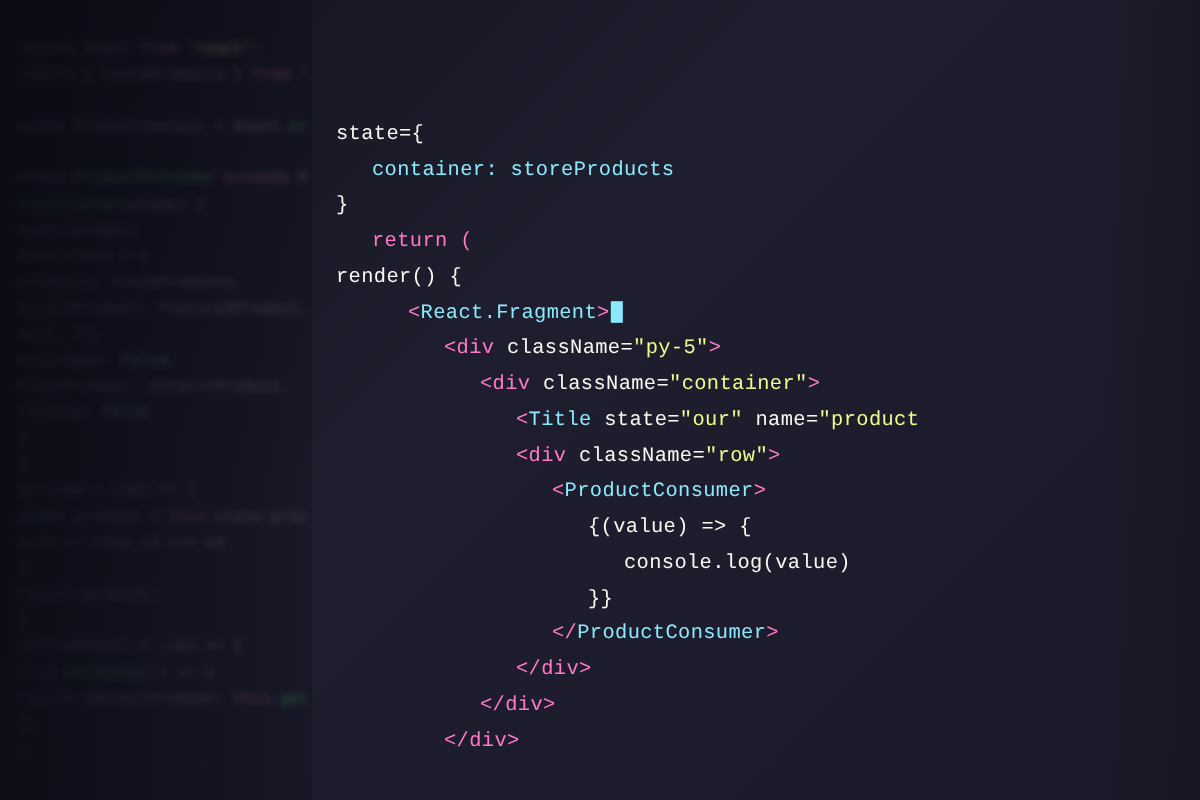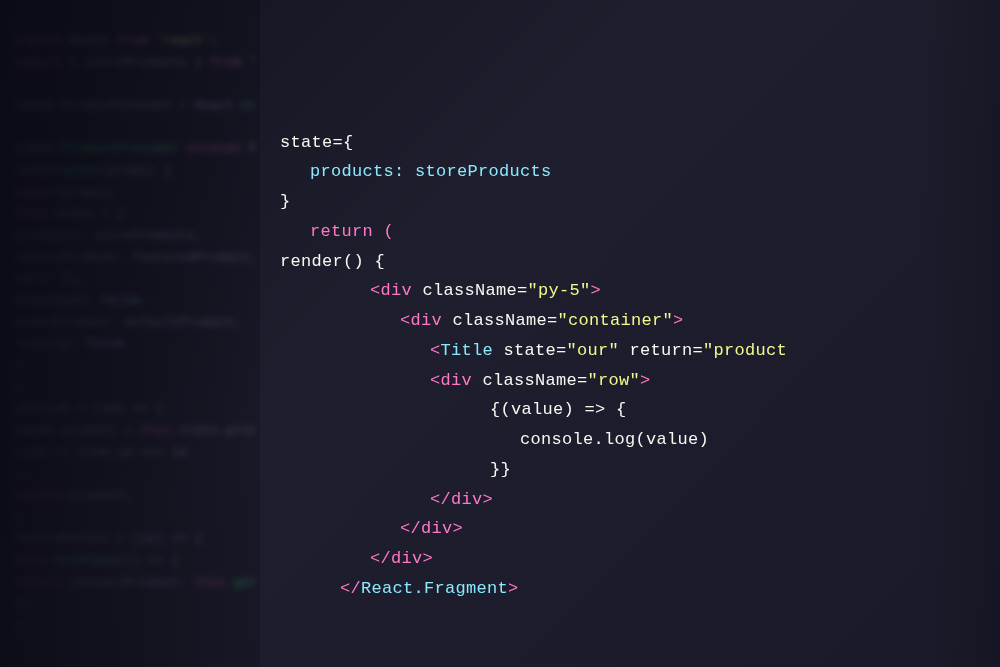--- a/index.html
+++ b/index.html
@@ -161,96 +161,106 @@
   <div class="left-overlay"></div>
 
   <div class="code-main">
     <div class="code-block">
 
       <div class="code-line">
         <span class="c-white" style="padding-left:0px">state={</span>
       </div>
 
       <div class="code-line">
-        <span class="c-cyan" style="padding-left:30px">products: storeProducts</span>
+        <span class="c-cyan" style="padding-left:30px">container: storeProducts</span>
       </div>
 
       <div class="code-line">
         <span class="c-white" style="padding-left:0px">}</span>
       </div>
 
       <div class="code-line">
         <span style="padding-left:30px; display:inline-block;" class="c-pink">return (</span>
       </div>
 
       <div class="code-line">
         <span class="c-white" style="padding-left:0px">render() {</span>
       </div>
 
+      <div class="code-line">
+        <span style="padding-left:60px; display:inline-block;">
+          <span class="c-pink">&lt;</span><span class="c-cyan">React.Fragment</span><span class="c-pink">&gt;</span><span class="cursor"></span>
+        </span>
+      </div>
 
       <div class="code-line">
         <span style="padding-left:90px; display:inline-block;">
           <span class="c-pink">&lt;div</span><span class="c-white"> className=</span><span class="c-yellow">"py-5"</span><span class="c-pink">&gt;</span>
         </span>
       </div>
 
       <div class="code-line">
         <span style="padding-left:120px; display:inline-block;">
           <span class="c-pink">&lt;div</span><span class="c-white"> className=</span><span class="c-yellow">"container"</span><span class="c-pink">&gt;</span>
         </span>
       </div>
 
       <div class="code-line">
         <span style="padding-left:150px; display:inline-block;">
-          <span class="c-pink">&lt;</span><span class="c-cyan">Title</span><span class="c-white"> state=</span><span class="c-yellow">"our"</span><span class="c-white"> return=</span><span class="c-yellow">"product</span>
+          <span class="c-pink">&lt;</span><span class="c-cyan">Title</span><span class="c-white"> state=</span><span class="c-yellow">"our"</span><span class="c-white"> name=</span><span class="c-yellow">"product</span>
         </span>
       </div>
 
       <div class="code-line">
         <span style="padding-left:150px; display:inline-block;">
           <span class="c-pink">&lt;div</span><span class="c-white"> className=</span><span class="c-yellow">"row"</span><span class="c-pink">&gt;</span>
         </span>
       </div>
 
+      <div class="code-line">
+        <span style="padding-left:180px; display:inline-block;">
+          <span class="c-pink">&lt;</span><span class="c-cyan">ProductConsumer</span><span class="c-pink">&gt;</span>
+        </span>
+      </div>
 
       <div class="code-line">
         <span style="padding-left:210px; display:inline-block;" class="c-white">{(value) =&gt; {</span>
       </div>
 
       <div class="code-line">
         <span style="padding-left:240px; display:inline-block;" class="c-white">console.log(value)</span>
       </div>
 
       <div class="code-line">
         <span style="padding-left:210px; display:inline-block;" class="c-white">}}</span>
       </div>
 
+      <div class="code-line">
+        <span style="padding-left:180px; display:inline-block;">
+          <span class="c-pink">&lt;/</span><span class="c-cyan">ProductConsumer</span><span class="c-pink">&gt;</span>
+        </span>
+      </div>
 
       <div class="code-line">
         <span style="padding-left:150px; display:inline-block;">
           <span class="c-pink">&lt;/div&gt;</span>
         </span>
       </div>
 
       <div class="code-line">
         <span style="padding-left:120px; display:inline-block;">
           <span class="c-pink">&lt;/div&gt;</span>
         </span>
       </div>
 
       <div class="code-line">
         <span style="padding-left:90px; display:inline-block;">
           <span class="c-pink">&lt;/div&gt;</span>
         </span>
       </div>
 
-      <div class="code-line">
-        <span style="padding-left:60px; display:inline-block;">
-          <span class="c-pink">&lt;/</span><span class="c-cyan">React.Fragment</span><span class="c-pink">&gt;</span>
-        </span>
-      </div>
 
     </div>
   </div>
 
   <div class="right-fade"></div>
 
 </div>
 
 </body></html>

